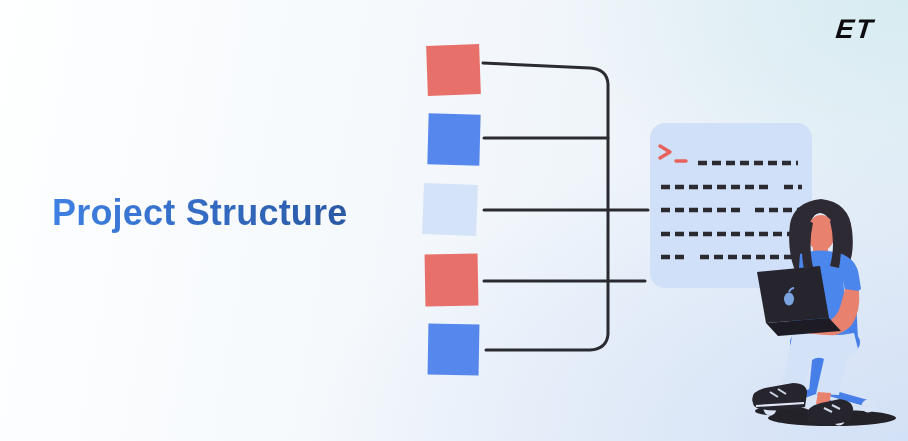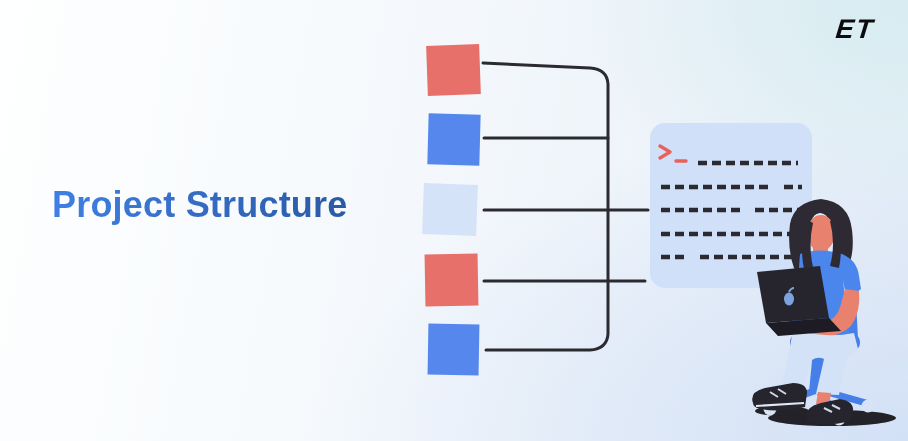--- a/index.html
+++ b/index.html
@@ -10,21 +10,21 @@
       radial-gradient(120% 130% at 100% 100%, rgba(210,224,246,.95) 0%, rgba(210,224,246,0) 55%),
       radial-gradient(70% 95% at 100% 0%, rgba(214,236,240,.95) 0%, rgba(214,236,240,0) 55%),
       linear-gradient(100deg, #feffff 0%, #f4f8fc 45%, #e6eef7 100%);
   }
   .brand-logo {
     position: absolute; left: 836px; top: 14px;
     font-size: 27px; font-weight: bold; font-style: italic;
     letter-spacing: 2px; color: #0c0c0f; transform: skewX(-6deg);
   }
   .page-title {
-    position: absolute; left: 52px; top: 184px; margin: 0;
+    position: absolute; left: 52px; top: 192px; margin: 0;
     font-size: 36px; font-weight: bold; letter-spacing: .2px;
     background: linear-gradient(90deg, #3f80e4 0%, #2a59a4 100%);
     -webkit-background-clip: text; background-clip: text;
     -webkit-text-fill-color: transparent; color: transparent;
     text-shadow: none;
   }
   .scene { position: absolute; left: 0; top: 0; }
 </style>
 </head>
 <body>

